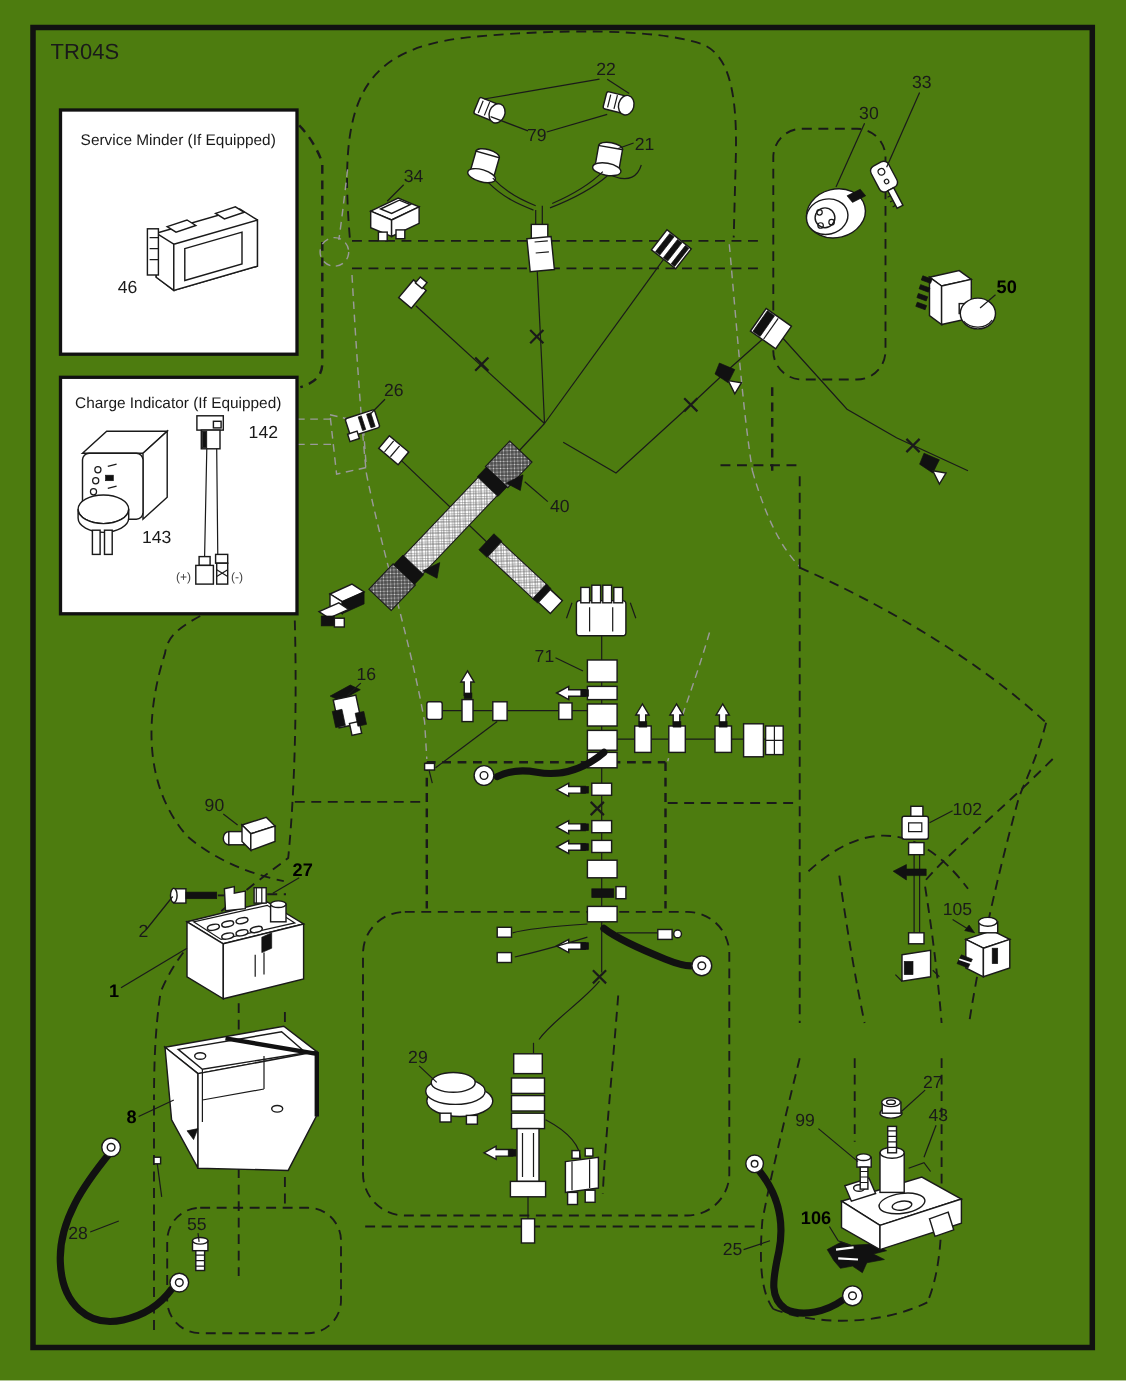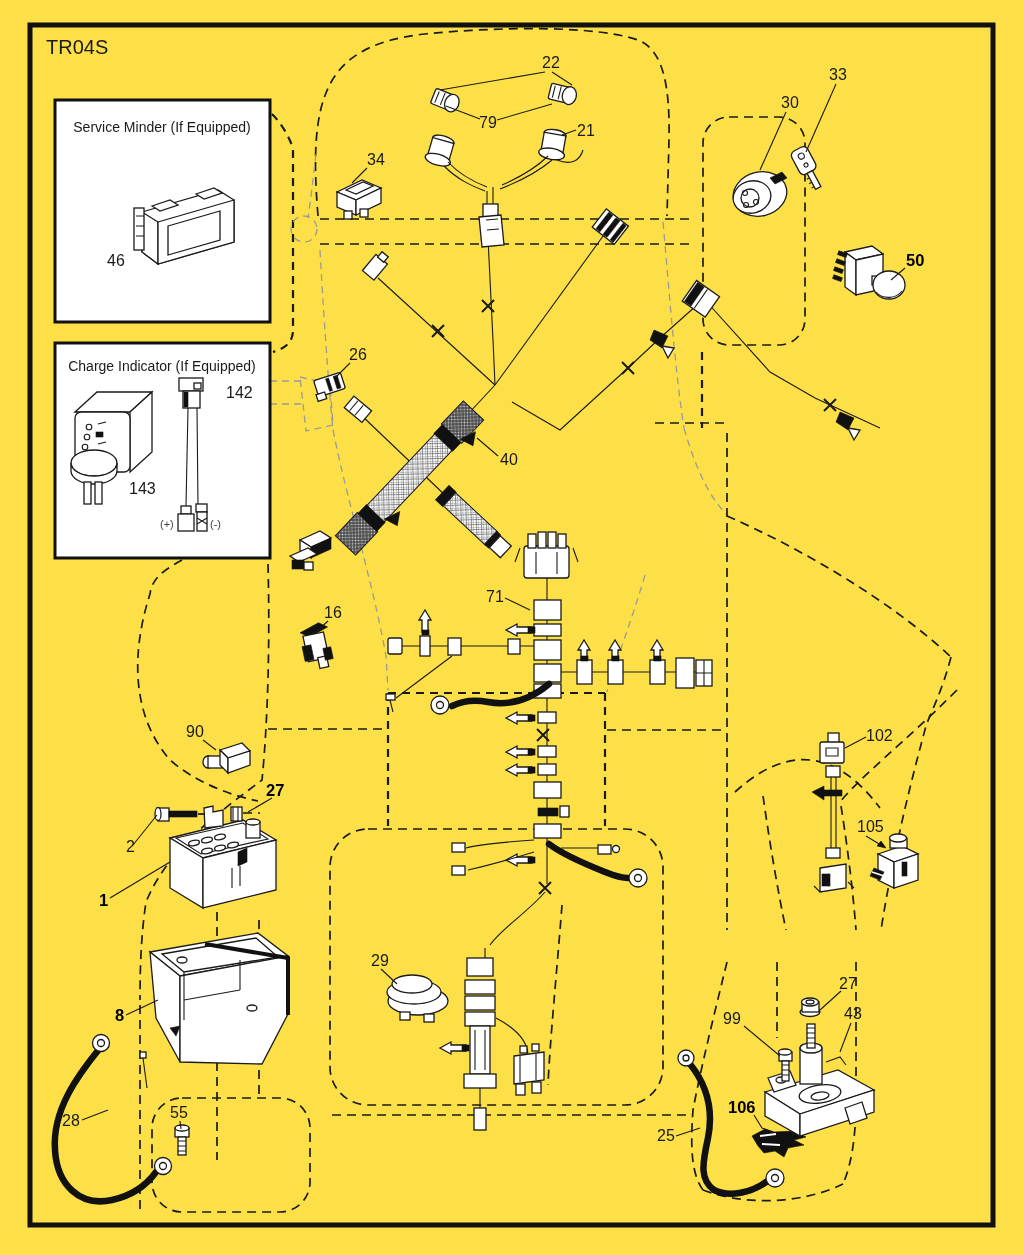--- a/index.html
+++ b/index.html
@@ -1,16 +1,16 @@
 <!DOCTYPE html>
 <html><head>
 <meta charset="utf-8">
 <style>
   html,body{margin:0;padding:0;background:#fff;}
-  .stage{position:relative;width:1024px;height:1255px;background:#fde047;overflow:hidden;}
+  .stage{position:relative;width:1024px;height:1255px;background:#4d7c0f;overflow:hidden;}
   svg{position:absolute;left:0;top:0;}
   .d1{stroke:#1a1a1a;stroke-width:1.7;stroke-dasharray:9 6;fill:none;}
   .d2{stroke:#1a1a1a;stroke-width:2.2;stroke-dasharray:8 6;fill:none;}
   .dg{stroke:#9a9a9a;stroke-width:1.3;stroke-dasharray:7 5;fill:none;}
   .thin{stroke:#1a1a1a;stroke-width:1.1;fill:none;}
   .ld{stroke:#1a1a1a;stroke-width:1.1;fill:none;}
   .part{stroke:#1a1a1a;stroke-width:1.3;fill:#fff;}
   .partb{fill:#111;stroke:#111;stroke-width:0.6;}
   .cable{stroke:#111;stroke-width:6.5;fill:none;stroke-linecap:round;}
   .lbl{font:16px "Liberation Sans",sans-serif;fill:#1a1a1a;}

